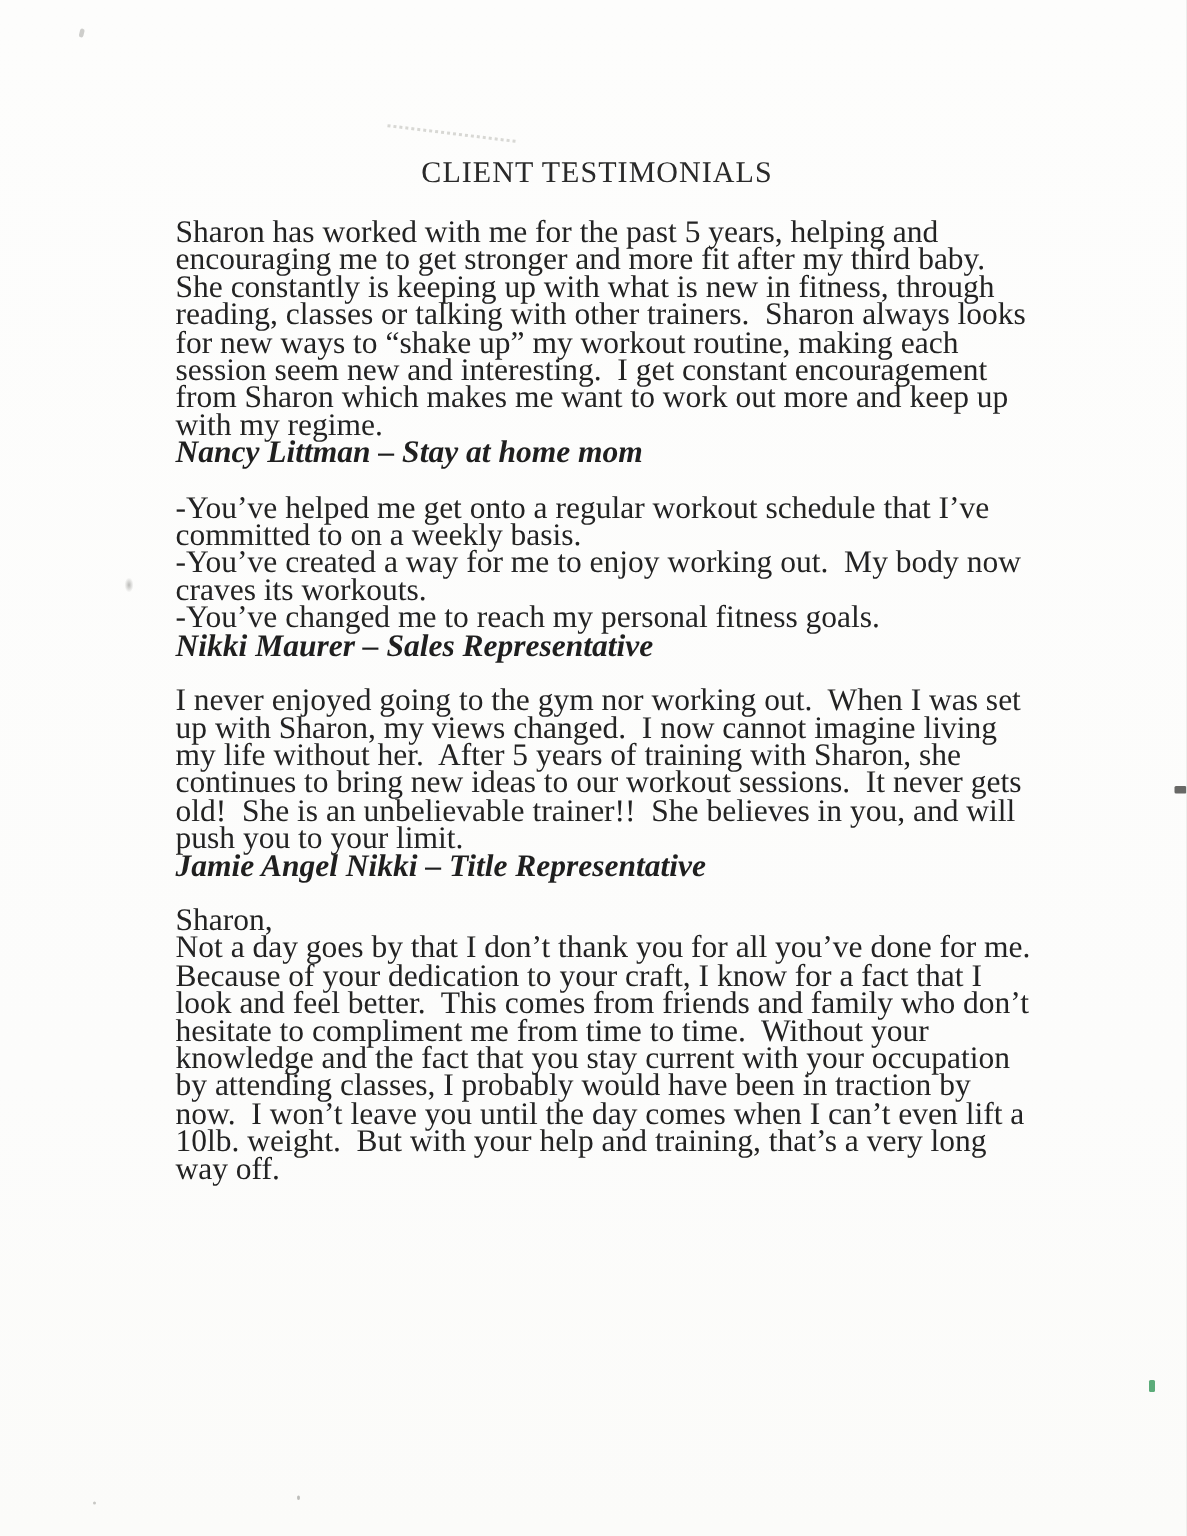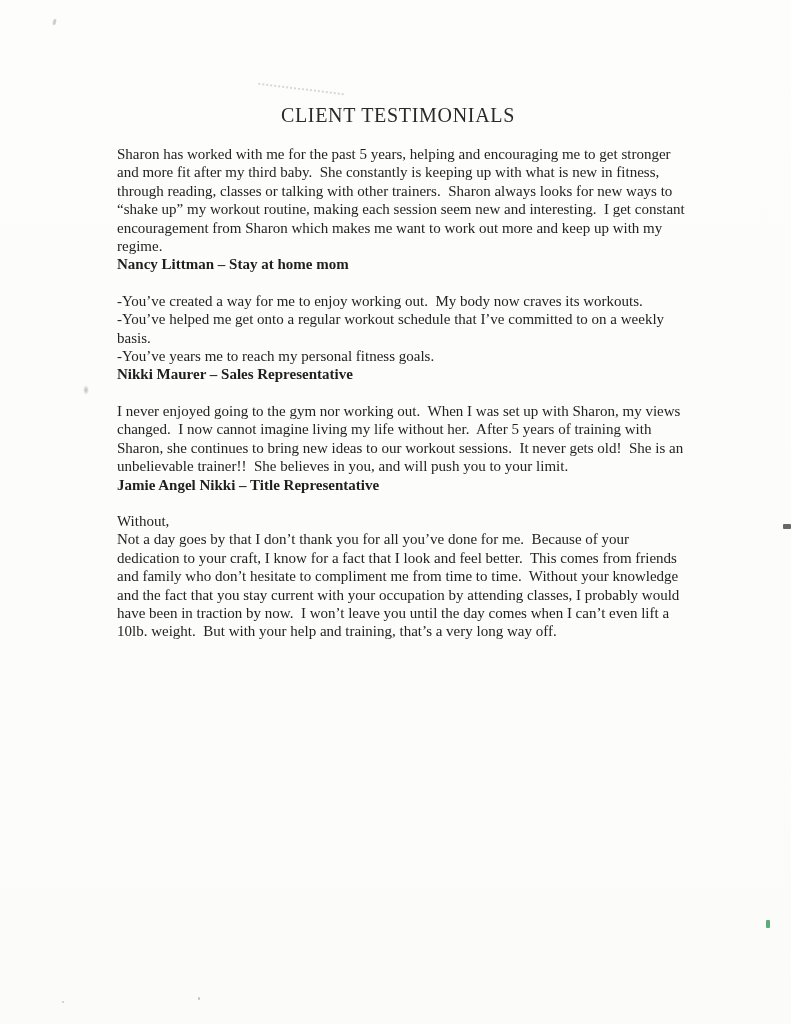--- a/index.html
+++ b/index.html
@@ -26,32 +26,33 @@
     font-size: 20px;
     font-weight: 400;
     letter-spacing: 0.7px;
     color: #2a2a2a;
   }
   .content {
     position: absolute;
     top: 145px;
     left: 117px;
     width: 570px;
-    font-size: 15px;
+    font-size: 21px;
     line-height: 18.4px;
   }
   .testimonial {
     margin: 0 0 18px 0;
   }
   .testimonial p {
     margin: 0;
     white-space: pre-wrap;
   }
   .attribution {
     font-weight: bold;
+    font-style: italic;
     color: #1f1f1f;
   }
   
   .artifact { position: absolute; pointer-events: none; }
   .artifact-streak {
     left: 258px; top: 88px; width: 86px; height: 0;
     border-top: 2px dotted #cfcfcb;
     transform: rotate(7deg);
     opacity: 0.8;
   }
@@ -95,30 +96,30 @@
   <h1 class="doc-title">CLIENT TESTIMONIALS</h1>
 
   <div class="content">
 
     <div class="testimonial">
       <p>Sharon has worked with me for the past 5 years, helping and encouraging me to get stronger and more fit after my third baby.  She constantly is keeping up with what is new in fitness, through reading, classes or talking with other trainers.  Sharon always looks for new ways to “shake up” my workout routine, making each session seem new and interesting.  I get constant encouragement from Sharon which makes me want to work out more and keep up with my regime.</p>
       <p class="attribution">Nancy Littman – Stay at home mom</p>
     </div>
 
     <div class="testimonial">
+      <p>-You’ve helped me get onto a regular workout schedule that I’ve committed to on a weekly basis.</p>
       <p>-You’ve created a way for me to enjoy working out.  My body now craves its workouts.</p>
-      <p>-You’ve helped me get onto a regular workout schedule that I’ve committed to on a weekly basis.</p>
-      <p>-You’ve years me to reach my personal fitness goals.</p>
+      <p>-You’ve changed me to reach my personal fitness goals.</p>
       <p class="attribution">Nikki Maurer – Sales Representative</p>
     </div>
 
     <div class="testimonial">
       <p>I never enjoyed going to the gym nor working out.  When I was set up with Sharon, my views changed.  I now cannot imagine living my life without her.  After 5 years of training with Sharon, she continues to bring new ideas to our workout sessions.  It never gets old!  She is an unbelievable trainer!!  She believes in you, and will push you to your limit.</p>
       <p class="attribution">Jamie Angel Nikki – Title Representative</p>
     </div>
 
     <div class="testimonial">
-      <p>Without,</p>
+      <p>Sharon,</p>
       <p>Not a day goes by that I don’t thank you for all you’ve done for me.  Because of your dedication to your craft, I know for a fact that I look and feel better.  This comes from friends and family who don’t hesitate to compliment me from time to time.  Without your knowledge and the fact that you stay current with your occupation by attending classes, I probably would have been in traction by now.  I won’t leave you until the day comes when I can’t even lift a 10lb. weight.  But with your help and training, that’s a very long way off.</p>
     </div>
 
   </div>
 </div>
 
 </body></html>

